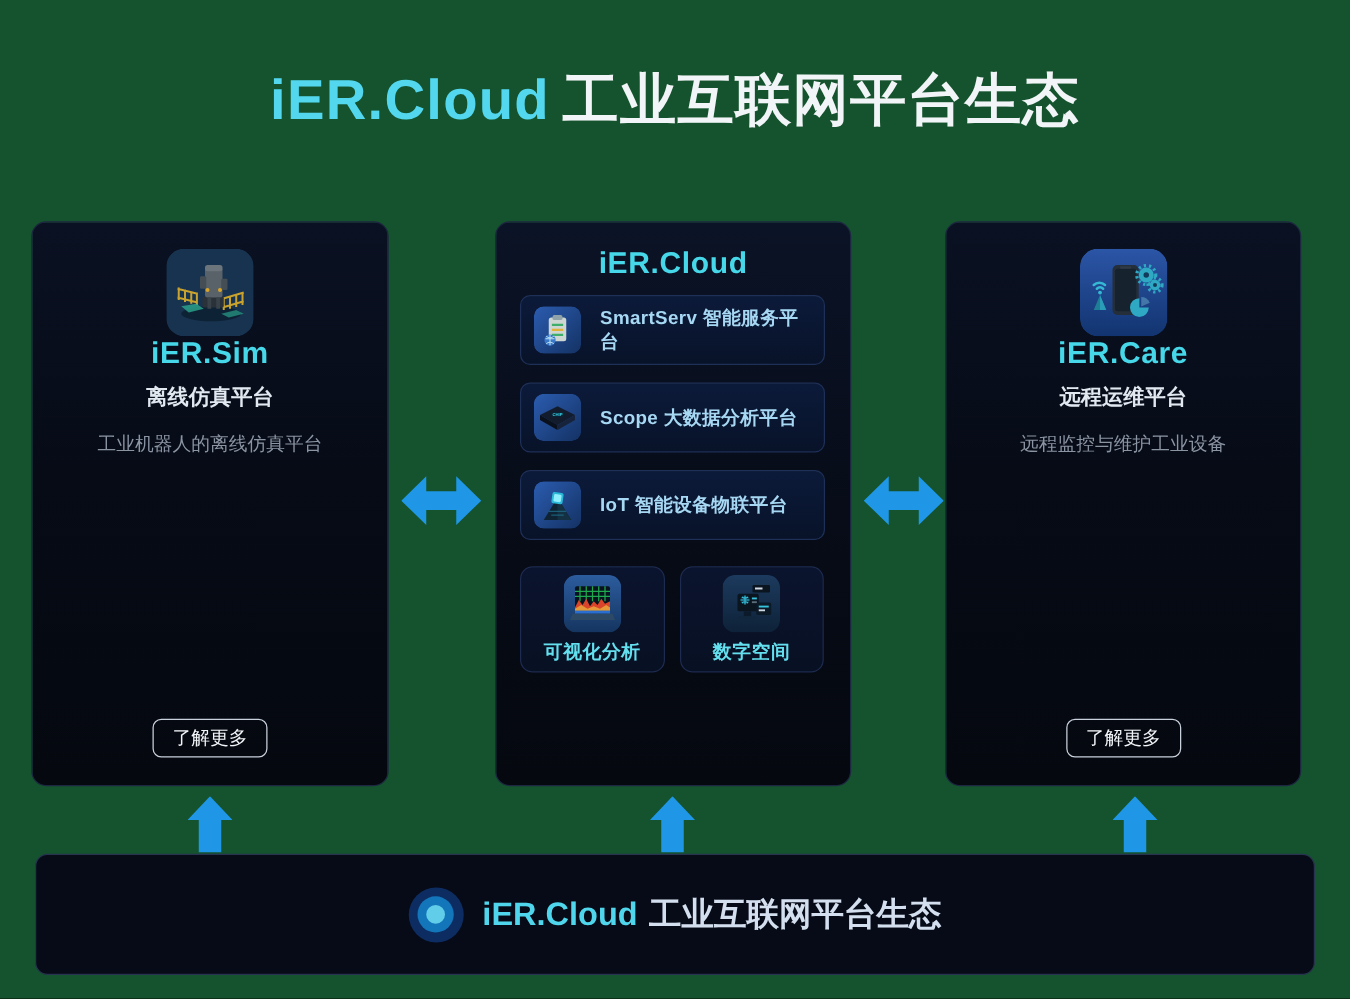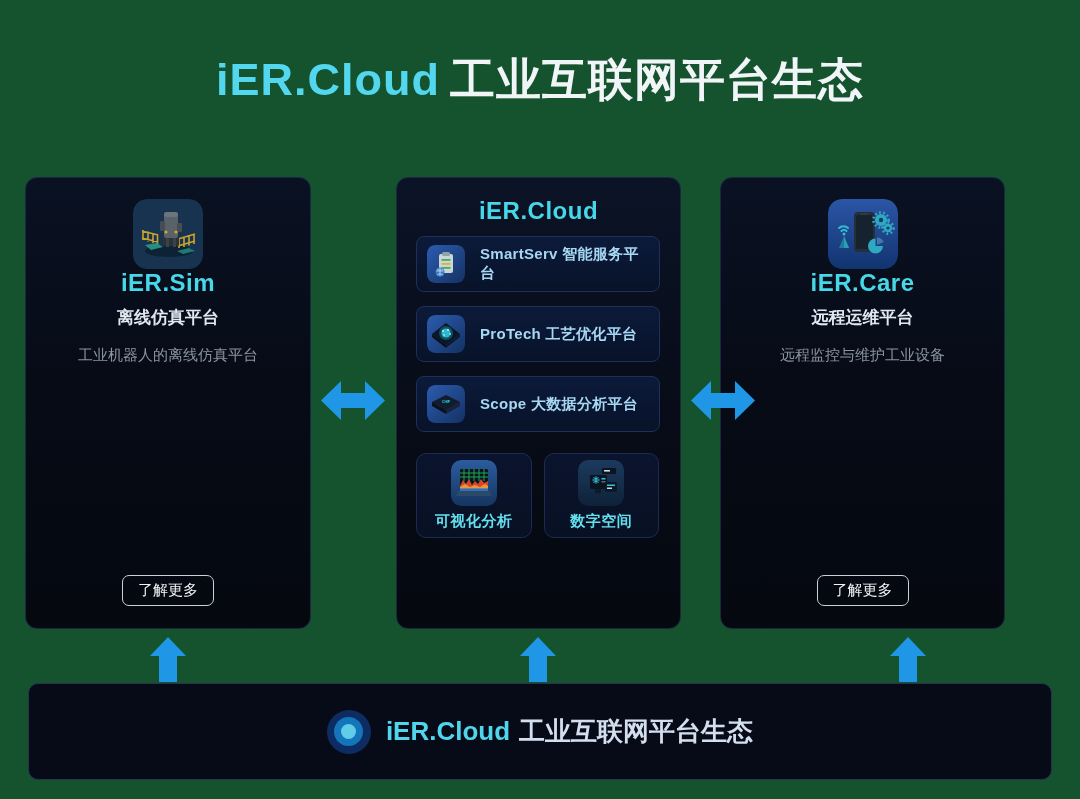--- a/index.html
+++ b/index.html
@@ -14,21 +14,21 @@
   .page-title .rest{color:#f2f5f8;margin-left:10px;}
   .page-subtitle{position:absolute;top:99px;left:0;width:100%;text-align:center;
     font-size:17px;color:#99a2ad;letter-spacing:.5px;}
 
   
   .card{position:absolute;top:177px;height:452px;border-radius:12px;
     background:linear-gradient(180deg,#0a1122 0%,#060b16 45%,#05080f 100%);
     border:1px solid #1d2741;}
   .card-sim{left:25px;width:286px;}
   .card-cloud{left:396px;width:285px;background:linear-gradient(180deg,#0b1326 0%,#070c18 50%,#05080f 100%);}
-  .card-care{left:720px;width:285px;}
+  .card-care{left:756px;width:285px;}
 
   .side-card-inner{display:flex;flex-direction:column;align-items:center;height:100%;position:relative;}
   .big-icon{margin-top:21px;width:70px;height:70px;border-radius:14px;overflow:hidden;flex:0 0 auto;}
   .card-title{font-size:24px;font-weight:700;color:#46d7e8;letter-spacing:.5px;}
   .card-subtitle{margin-top:9px;font-size:17px;font-weight:600;color:#e2e8f0;}
   .card-description{margin-top:17px;font-size:15px;color:#8b94a3;}
   .learn-more{position:absolute;left:50%;transform:translateX(-50%);bottom:22px;
     background:transparent;border:1px solid #c9d1dc;border-radius:7px;color:#f2f5f8;
     font-size:15px;padding:5px 15px;cursor:pointer;font-family:Liberation Sans, sans-serif;}
 
@@ -125,52 +125,48 @@
             <rect x="14.5" y="14" width="9" height="1.8" fill="#3fae6a"></rect>
             <rect x="14.5" y="18" width="9" height="1.8" fill="#e0b23a"></rect>
             <rect x="14.5" y="22" width="9" height="1.8" fill="#3fae6a"></rect>
             <circle cx="13" cy="27" r="4.5" fill="#3a78c8"></circle>
             <path d="M9.4 26 h7.2 M13 22.8 v8.4 M10 24 c2 1.6 4 1.6 6 0 M10 30 c2 -1.6 4 -1.6 6 0" stroke="#bfe2f2" stroke-width="0.8" fill="none"></path>
           </svg>
         </span>
         <span class="row-label">SmartServ 智能服务平台</span>
       </div>
 
-      <div class="platform-row">
-        <span class="row-icon">
-          <svg width="38" height="38" viewBox="0 0 38 38">
-            <rect width="38" height="38" rx="8" fill="url(#rg1)"></rect>
-            <polygon points="19,8 33,19 19,30 5,19" fill="#0b1626"></polygon>
-            <polygon points="5,19 19,30 19,33 5,22" fill="#081019"></polygon>
-            <polygon points="33,19 19,30 19,33 33,22" fill="#0d1b2e"></polygon>
-            <circle cx="19" cy="18" r="7" fill="#1b7d96" opacity="0.55"></circle>
-            <circle cx="19" cy="18" r="4.5" fill="#35d3e8" opacity="0.8"></circle>
-            <circle cx="16" cy="16" r="1" fill="#aef2fb"></circle>
-              <circle cx="21" cy="15" r="1" fill="#aef2fb"></circle>
-            <circle cx="23" cy="19" r="1" fill="#7fe6f5"></circle>
-              <circle cx="17" cy="20" r="1" fill="#7fe6f5"></circle>
-          </svg>
-        </span>
-        <span class="row-label">ProTech 工艺优化平台</span>
-      </div>
 
       <div class="platform-row">
         <span class="row-icon">
           <svg width="38" height="38" viewBox="0 0 38 38">
             <rect width="38" height="38" rx="8" fill="url(#rg1)"></rect>
             <polygon points="19,10 33,17 19,25 5,17" fill="#121c2c"></polygon>
             <polygon points="5,17 19,25 19,29 5,21" fill="#0a111c"></polygon>
             <polygon points="33,17 19,25 19,29 33,21" fill="#16233a"></polygon>
             <rect x="13.5" y="14.5" width="11" height="4" rx="1" fill="#0c2233"></rect>
             <text x="19" y="17.9" font-size="3.4" fill="#35d3e8" text-anchor="middle" font-family="sans-serif" font-weight="bold">CHIP</text>
           </svg>
         </span>
         <span class="row-label">Scope 大数据分析平台</span>
       </div>
 
+      <div class="platform-row">
+        <span class="row-icon">
+          <svg width="38" height="38" viewBox="0 0 38 38">
+            <rect width="38" height="38" rx="8" fill="url(#rg1)"></rect>
+            <polygon points="19,13 30,31 8,31" fill="#0e2334"></polygon>
+            <polygon points="19,13 30,31 19,31" fill="#143043"></polygon>
+            <rect x="14.5" y="9" width="9" height="9" rx="1.5" fill="#2ab8d8" transform="rotate(8 19 13.5)"></rect>
+            <rect x="16" y="10.5" width="6" height="6" rx="1" fill="#8feefb" transform="rotate(8 19 13.5)"></rect>
+            <path d="M12 24 h14 M14 27 h10" stroke="#1d6d86" stroke-width="1" opacity="0.8"></path>
+          </svg>
+        </span>
+        <span class="row-label">IoT 智能设备物联平台</span>
+      </div>
     </div>
 
     <div class="tiles">
       <div class="feature-tile">
         <span class="tile-icon">
           <svg width="46" height="46" viewBox="0 0 46 46">
             <defs>
                 <linearGradient id="tg1" x1="0" y1="0" x2="0" y2="1">
               <stop offset="0" stop-color="#2c5c9e"></stop>
                   <stop offset="1" stop-color="#153560"></stop>

